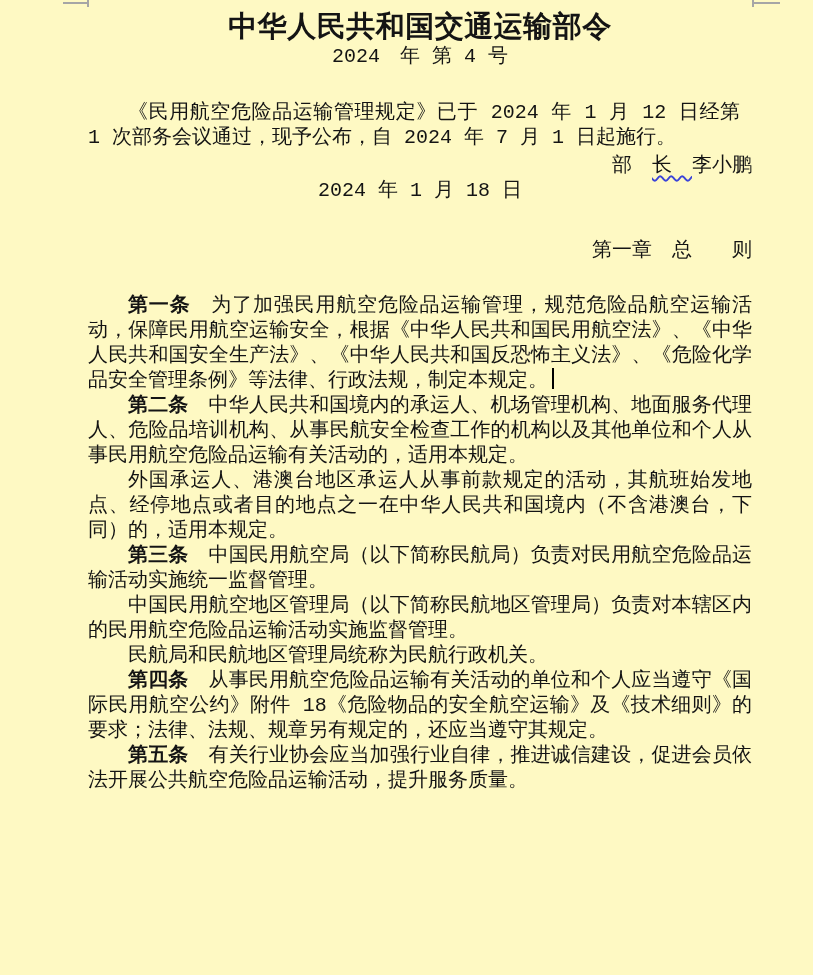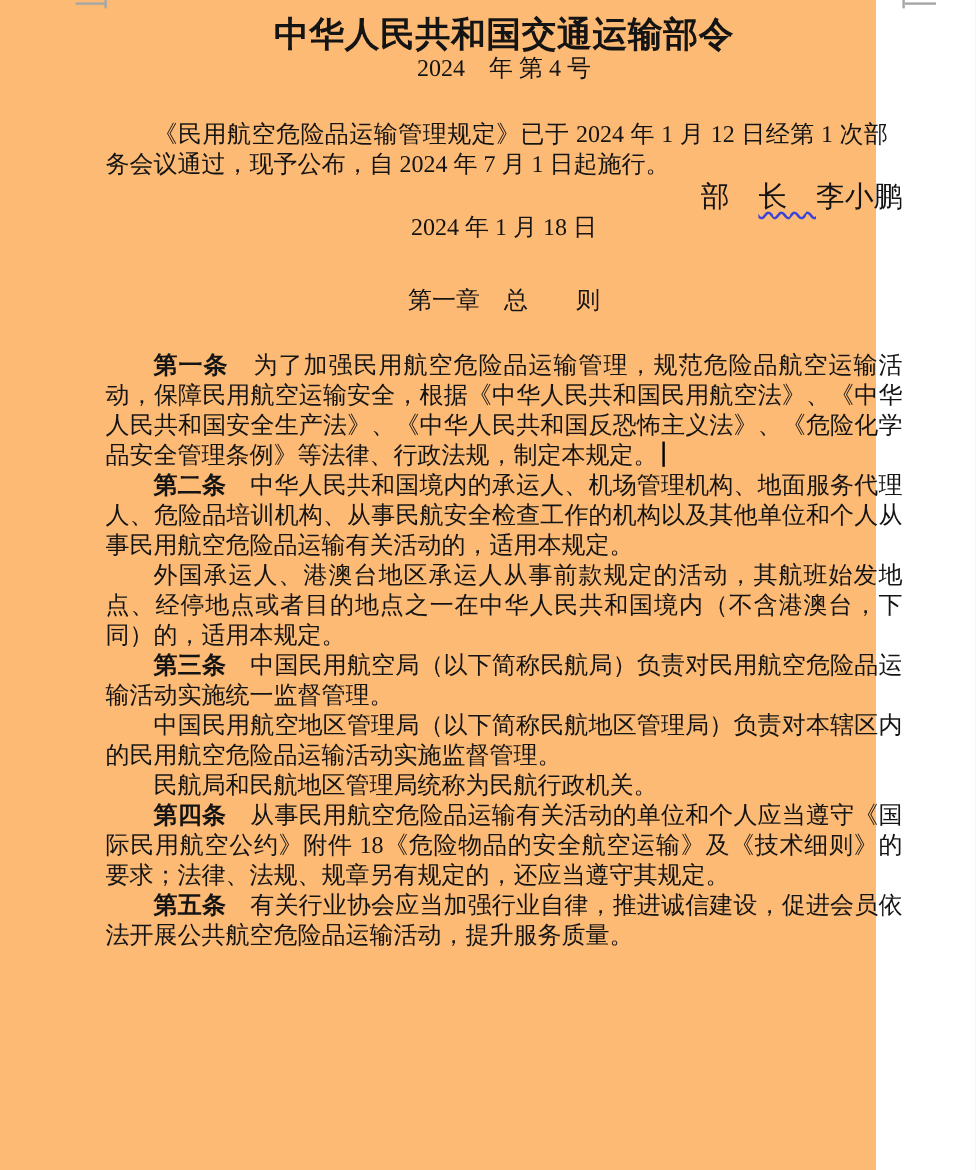--- a/index.html
+++ b/index.html
@@ -9,23 +9,24 @@
   }
   body {
     width: 813px;
     height: 975px;
     overflow: hidden;
     font-family: "Liberation Serif", "DejaVu Serif", serif;
     color: #141414;
   }
   .page {
     position: relative;
-    width: 730px;
+    width: 813px;
     height: 975px;
-    background: #fdba74;
+    background: #fef9c3;
+    font-family: Liberation Mono, monospace;
   }
   .mark {
     position: absolute;
     background: #a6a6a6;
   }
   .mark.l-h { left: 63px;  top: 2px; width: 26px; height: 2px; }
   .mark.l-v { left: 87px;  top: 0;   width: 2px;  height: 7px; }
   .mark.r-h { left: 754px; top: 2px; width: 26px; height: 2px; }
   .mark.r-v { left: 752px; top: 0;   width: 2px;  height: 7px; }
 
@@ -50,21 +51,21 @@
   }
   .preamble {
     margin: 32px 12px 0 0;
     font-size: 20px;
     line-height: 25px;
     text-align: justify;
     text-indent: 2em;
   }
   .sig-line {
     margin-top: 3px;
-    font-size: 24px;
+    font-size: 20px;
     line-height: 25px;
     text-align: right;
   }
   .sig-date {
     margin: 0;
     font-size: 20px;
     line-height: 25px;
     text-align: center;
   }
   .squiggle {
@@ -79,21 +80,21 @@
     font-size: 29px;
     line-height: 36px;
     font-weight: bold;
     text-align: center;
     letter-spacing: 0.5px;
   }
   .chapter {
     margin-top: 37px;
     font-size: 20px;
     line-height: 22px;
-    text-align: center;
+    text-align: right;
   }
   .articles {
     margin-top: 31px;
   }
   .body-p {
     margin: 0;
     font-size: 20px;
     line-height: 25px;
     text-align: justify;
     text-indent: 2em;

